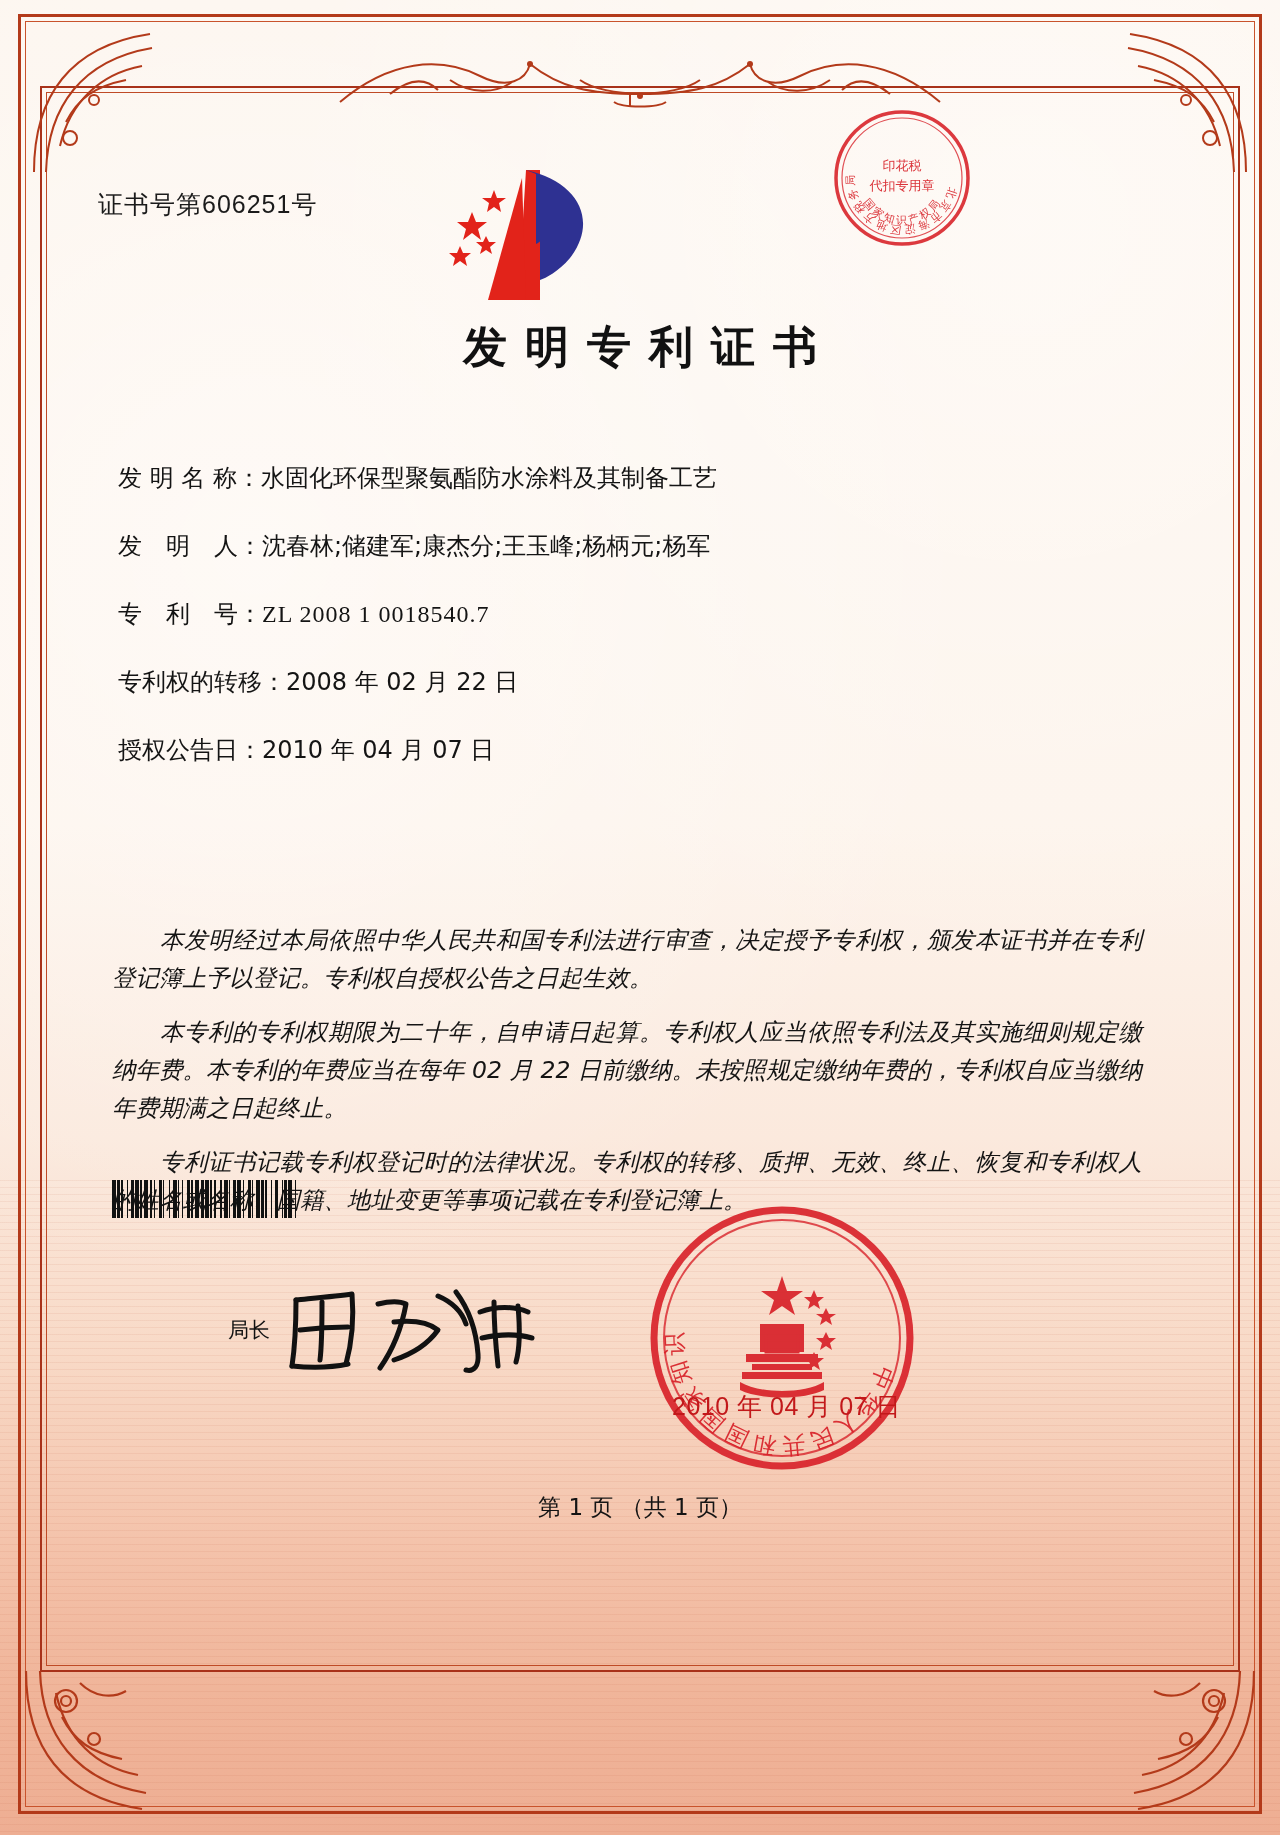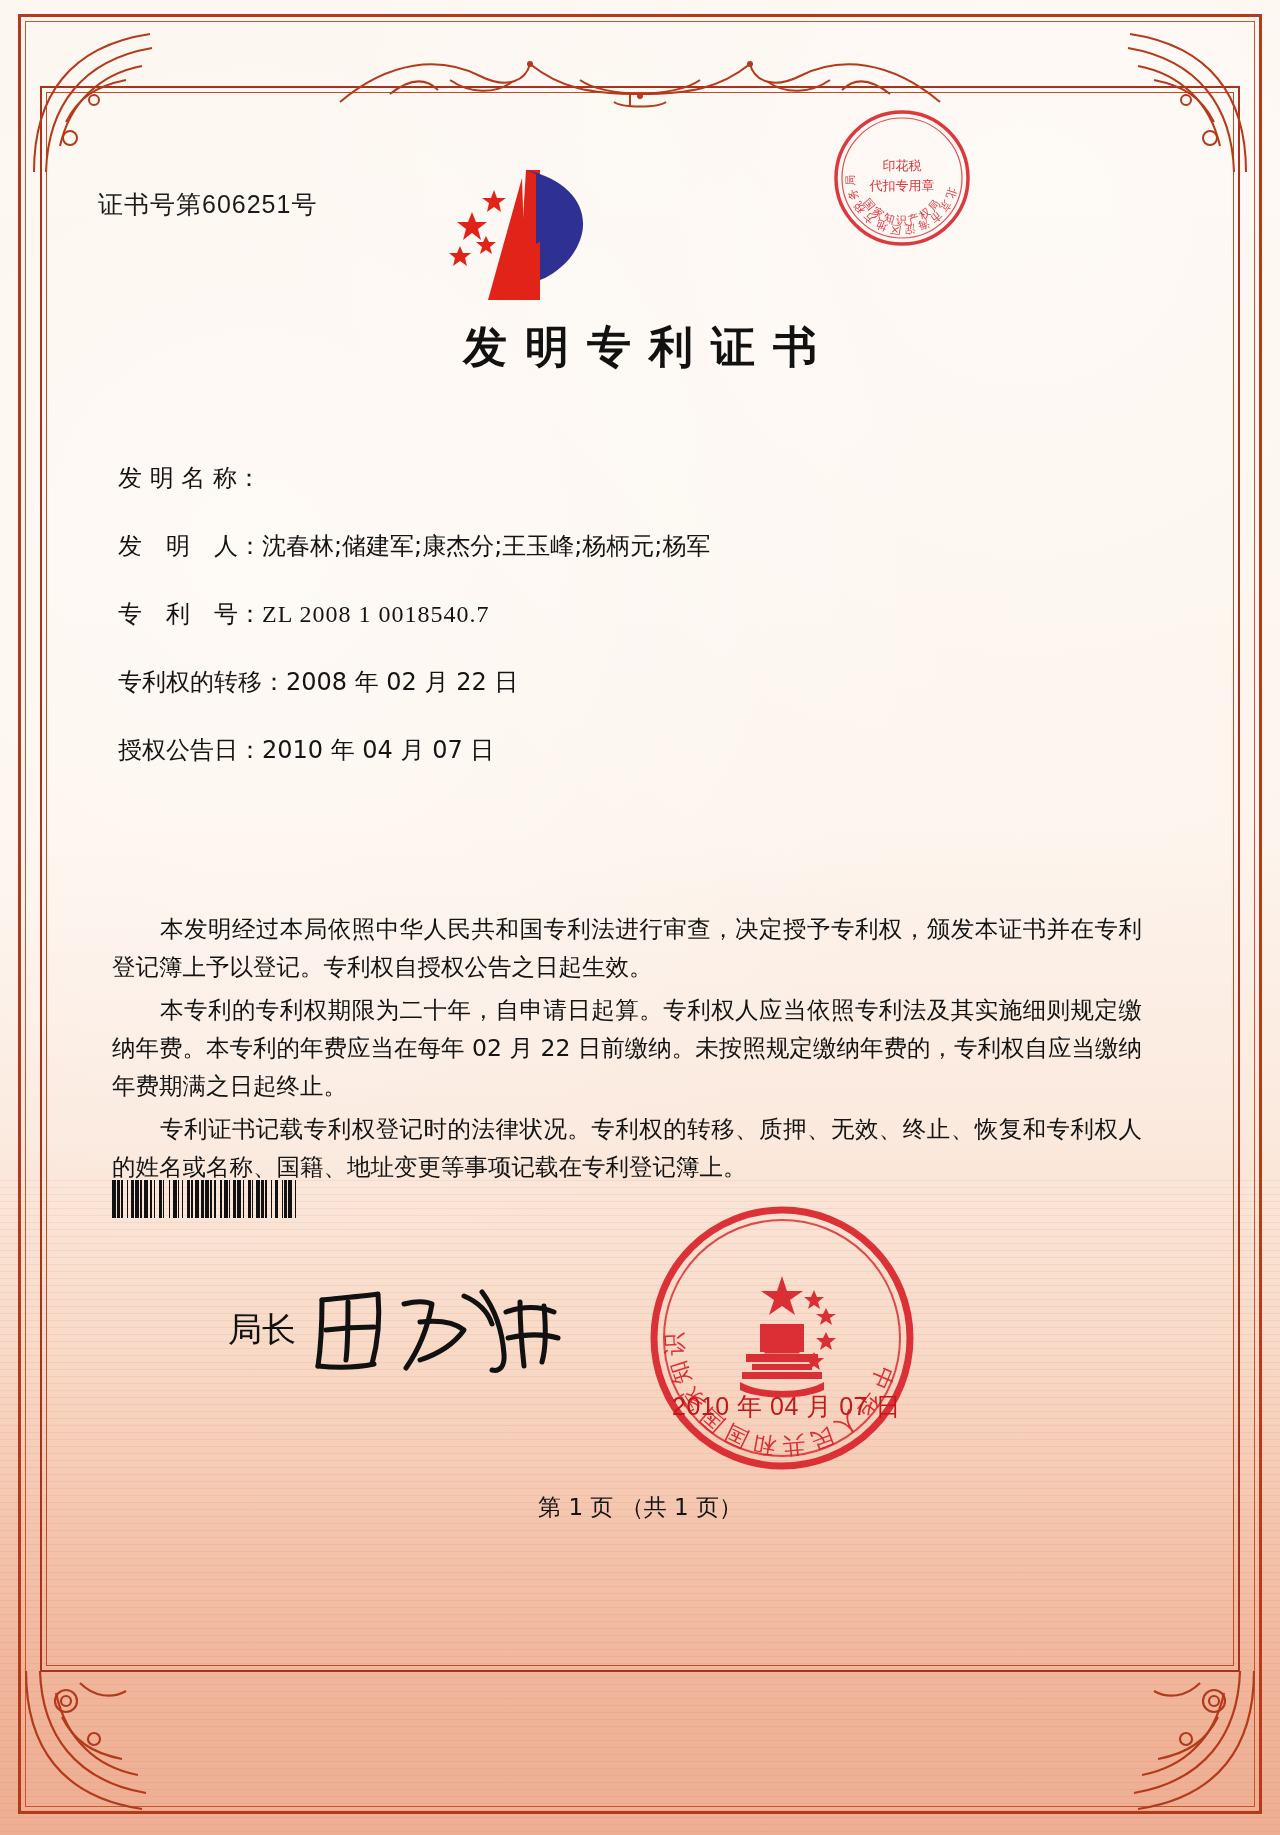--- a/index.html
+++ b/index.html
@@ -156,22 +156,23 @@
     left: 112px;
     top: 905px;
     width: 1030px;
     font-size: 23.5px;
     line-height: 38px;
     color: #141414;
     font-family: "DejaVu Sans", "Liberation Sans", sans-serif;
     text-align: justify;
   }
   .para-block p {
-    margin: 5px 0 3px 0;
+    margin: 16px 0 3px 0;
     text-indent: 48px;
+    font-style: italic;
   }
 
   
   .barcode {
     position: absolute;
     left: 112px;
     top: 1180px;
     width: 340px;
     height: 38px;
     display: flex;
@@ -186,21 +187,21 @@
 
   
   .sig-row {
     position: absolute;
     left: 228px;
     top: 1282px;
     display: flex;
     align-items: center;
   }
   .sig-label {
-    font-size: 34px;
+    font-size: 21px;
     color: #111;
     font-family: Liberation Serif, serif;
     margin-right: 12px;
   }
   .sig-mark {
     width: 260px;
     height: 96px;
   }
 
   
@@ -330,20 +331,21 @@
       <polygon points="30,86 33,93 41,93 35,98 37,106 30,101 23,106 25,98 19,93 27,93"></polygon>
       <polygon points="56,76 59,82 66,82 60,87 62,94 56,90 50,94 52,87 46,82 53,82"></polygon>
     </g>
   </svg>
 
   <div class="title">发明专利证书</div>
 
   <div class="fields">
     <div class="field">
       <span class="lab">发 明 名 称：</span>
+      <span class="val">水固化环保型聚氨酯防水涂料及其制备工艺</span>
     </div>
     <div class="field">
       <span class="lab">发　明　人：</span>
       <span class="val">沈春林;储建军;康杰分;王玉峰;杨柄元;杨军</span>
     </div>
     <div class="field">
       <span class="lab">专　利　号：</span>
       <span class="val mono">ZL 2008 1 0018540.7</span>
     </div>
     <div class="field">

